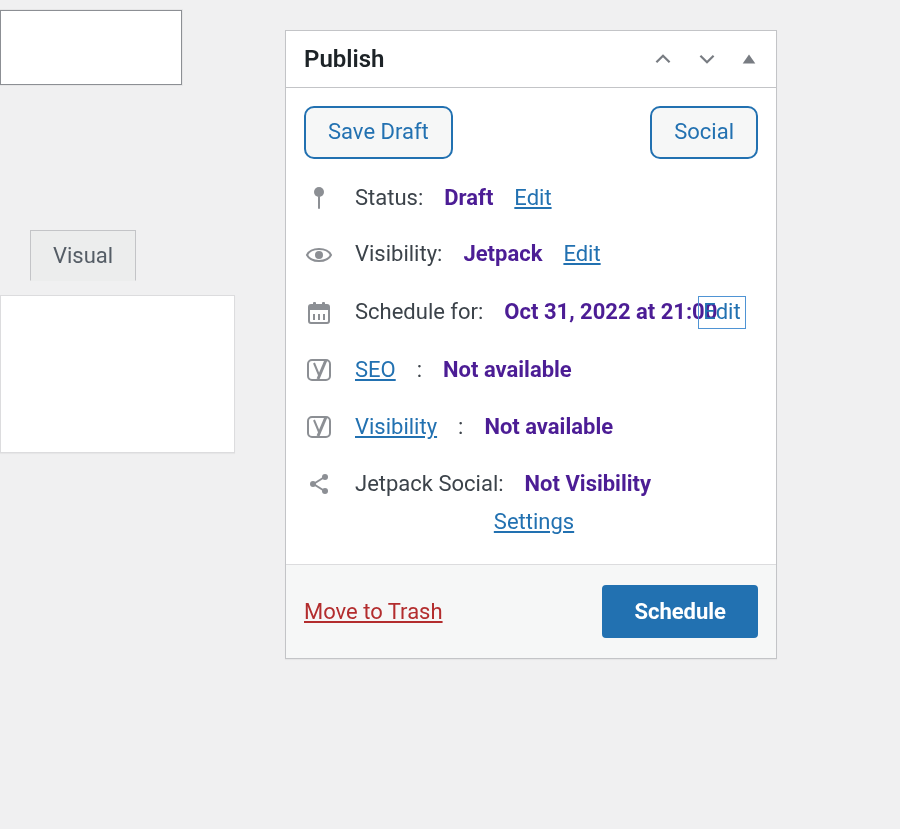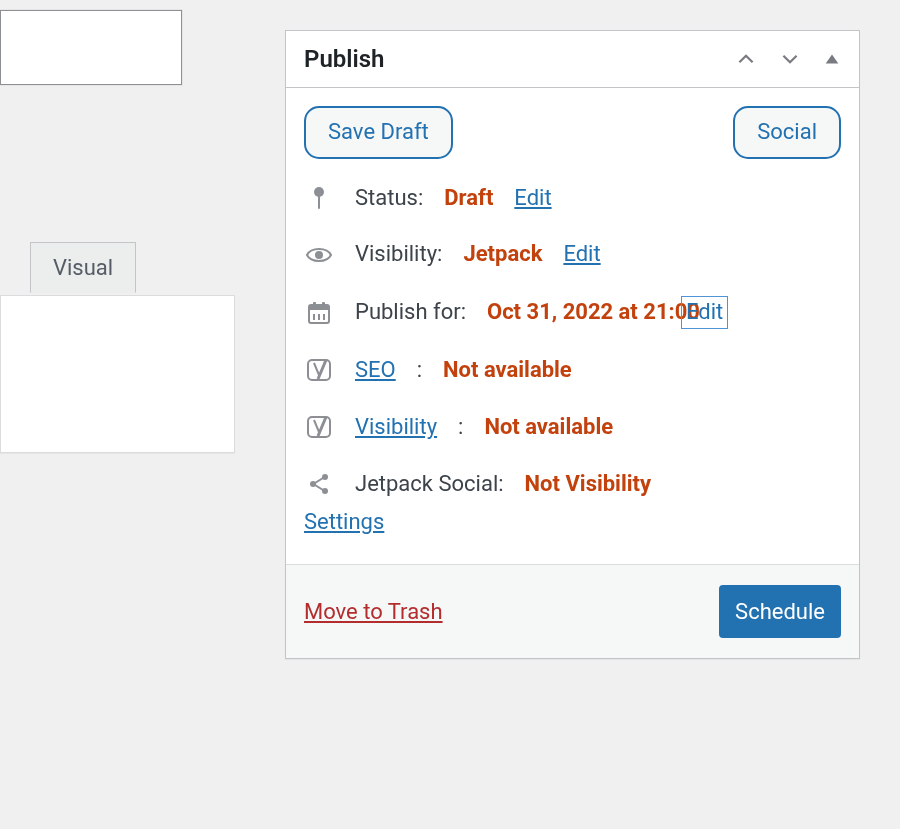--- a/index.html
+++ b/index.html
@@ -36,21 +36,20 @@
     color: #50575e;
     background: #f6f7f7;
     border: 1px solid #c3c4c7;
     border-bottom: none;
     cursor: pointer;
   }
   .editor-tab.active {
     background: #eceded;
     border-bottom: 1px solid #eceded;
     color: #555d66;
-    margin-top: 12px;
   }
   .editor-tab.inactive {
     background: transparent;
     border-color: transparent;
     color: #50575e;
   }
   .editor-body {
     position: absolute;
     left: 0;
     top: 295px;
@@ -58,21 +57,21 @@
     height: 158px;
     background: #fff;
     border: 1px solid #dcdcde;
     box-shadow: 0 1px 1px rgba(0,0,0,0.04);
   }
 
   .metabox {
     position: absolute;
     left: 285px;
     top: 30px;
-    width: 575px;
+    width: 492px;
     background: #fff;
     border: 1px solid #c3c4c7;
     box-shadow: 0 1px 1px rgba(0,0,0,0.04);
   }
   .metabox-header {
     display: flex;
     align-items: center;
     justify-content: space-between;
     padding: 14px 18px;
     border-bottom: 1px solid #c3c4c7;
@@ -99,21 +98,21 @@
     margin-bottom: 24px;
   }
   .btn {
     display: inline-block;
     padding: 10px 22px;
     font-size: 22px;
     line-height: 1.3;
     border: 2px solid #2271b1;
     color: #2271b1;
     background: #f6f7f7;
-    border-radius: 15px;
+    border-radius: 10px;
     cursor: pointer;
     font-weight: 400;
   }
 
   .misc-row {
     display: flex;
     align-items: center;
     flex-wrap: wrap;
     gap: 8px 21px;
     margin: 0 0 26px 0;
@@ -123,21 +122,21 @@
   }
   .misc-icon {
     width: 30px;
     display: inline-flex;
     align-items: center;
     justify-content: center;
     color: #8c8f94;
     flex-shrink: 0;
   }
   .misc-icon svg { display: block; }
-  .strong { font-weight: 700; color: #c2410c; }
+  .strong { font-weight: 700; color: #4c1d95; }
   a.wp-link {
     color: #2271b1;
     text-decoration: underline;
     cursor: pointer;
   }
   a.edit-boxed {
     color: #2271b1;
     border: 1px solid #4f94d4;
     padding: 0 4px;
     text-decoration: none;
@@ -153,27 +152,28 @@
     padding: 20px 18px;
   }
   a.trash {
     color: #b32d2e;
     text-decoration: underline;
     cursor: pointer;
     font-size: 22px;
   }
   .btn-primary {
     display: inline-block;
-    padding: 12px 14px;
+    padding: 12px 30px;
     background: #2271b1;
     color: #fff;
     border: 2px solid #2271b1;
     border-radius: 4px;
     font-size: 22px;
     cursor: pointer;
+    font-weight: bold;
   }
 </style>
 </head>
 <body>
 
 <div class="title-input"></div>
 
 <div class="editor-tabs">
   <div class="editor-tab active">
     <span>Visual</span>
@@ -242,21 +242,21 @@
         <svg width="24" height="24" viewBox="0 0 24 24" fill="#8c8f94">
             <rect x="2" y="4" width="20" height="18" rx="2" fill="none" stroke="#8c8f94" stroke-width="2"></rect>
             <rect x="2" y="4" width="20" height="5" fill="#8c8f94"></rect>
             <rect x="6" y="1" width="3" height="5" rx="1"></rect>
             <rect x="15" y="1" width="3" height="5" rx="1"></rect>
             <rect x="6" y="13" width="2" height="6"></rect>
             <rect x="11" y="13" width="2" height="6"></rect>
             <rect x="16" y="13" width="2" height="6"></rect>
           </svg>
       </span>
-      <span>Publish for:</span>
+      <span>Schedule for:</span>
       <span class="strong">Oct 31, 2022 at 21:00</span>
       <a class="edit-boxed" style="margin-left:-40px;">Edit</a>
     </div>
 
     <div class="misc-row">
       <span class="misc-icon">
         <svg width="26" height="26" viewBox="0 0 26 26" fill="none" stroke="#8c8f94" stroke-width="2">
             <rect x="2" y="3" width="22" height="20" rx="4"></rect>
             <path d="M8 6 L13 18" stroke="#8c8f94"></path>
             <path d="M20 3 L12 22" stroke="#8c8f94" stroke-width="3"></path>
@@ -285,21 +285,21 @@
         <svg width="24" height="24" viewBox="0 0 24 24" fill="#8c8f94">
             <circle cx="6" cy="12" r="3"></circle>
             <circle cx="18" cy="5" r="3"></circle>
             <circle cx="18" cy="19" r="3"></circle>
             <line x1="8" y1="11" x2="16" y2="6" stroke="#8c8f94" stroke-width="2"></line>
             <line x1="8" y1="13" x2="16" y2="18" stroke="#8c8f94" stroke-width="2"></line>
           </svg>
       </span>
       <span>Jetpack Social:</span>
       <span class="strong">Not Visibility</span>
-      <a class="wp-link" style="flex-basis:100%; margin-left:0;">Settings</a>
+      <a class="wp-link" style="flex-basis:100%; margin-left:6px;text-align:center;">Settings</a>
     </div>
   </div>
 
   <div class="metabox-footer">
     <a class="trash">Move to Trash</a>
     <span class="btn-primary">
       <span>Schedule</span>
     </span>
   </div>
 </div>

